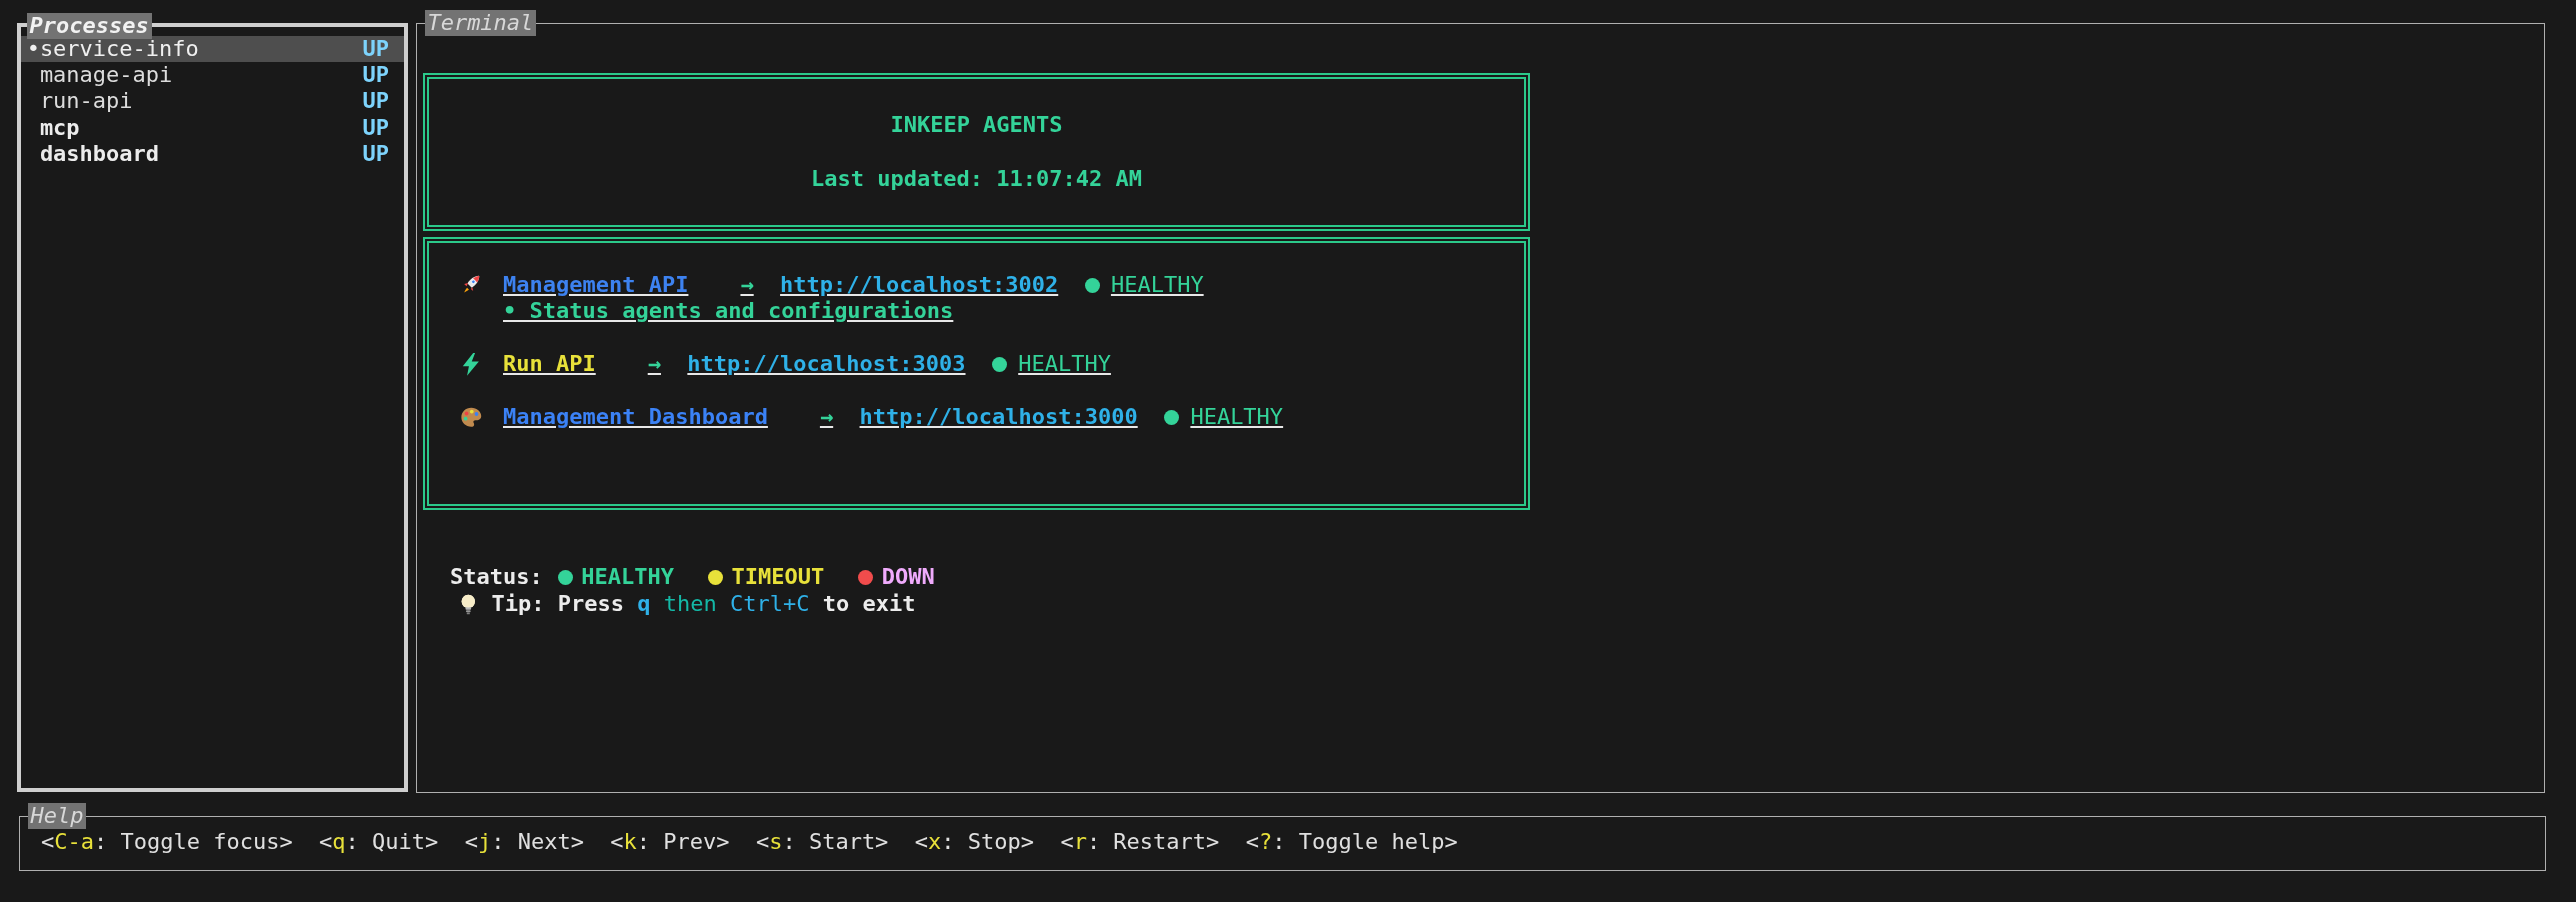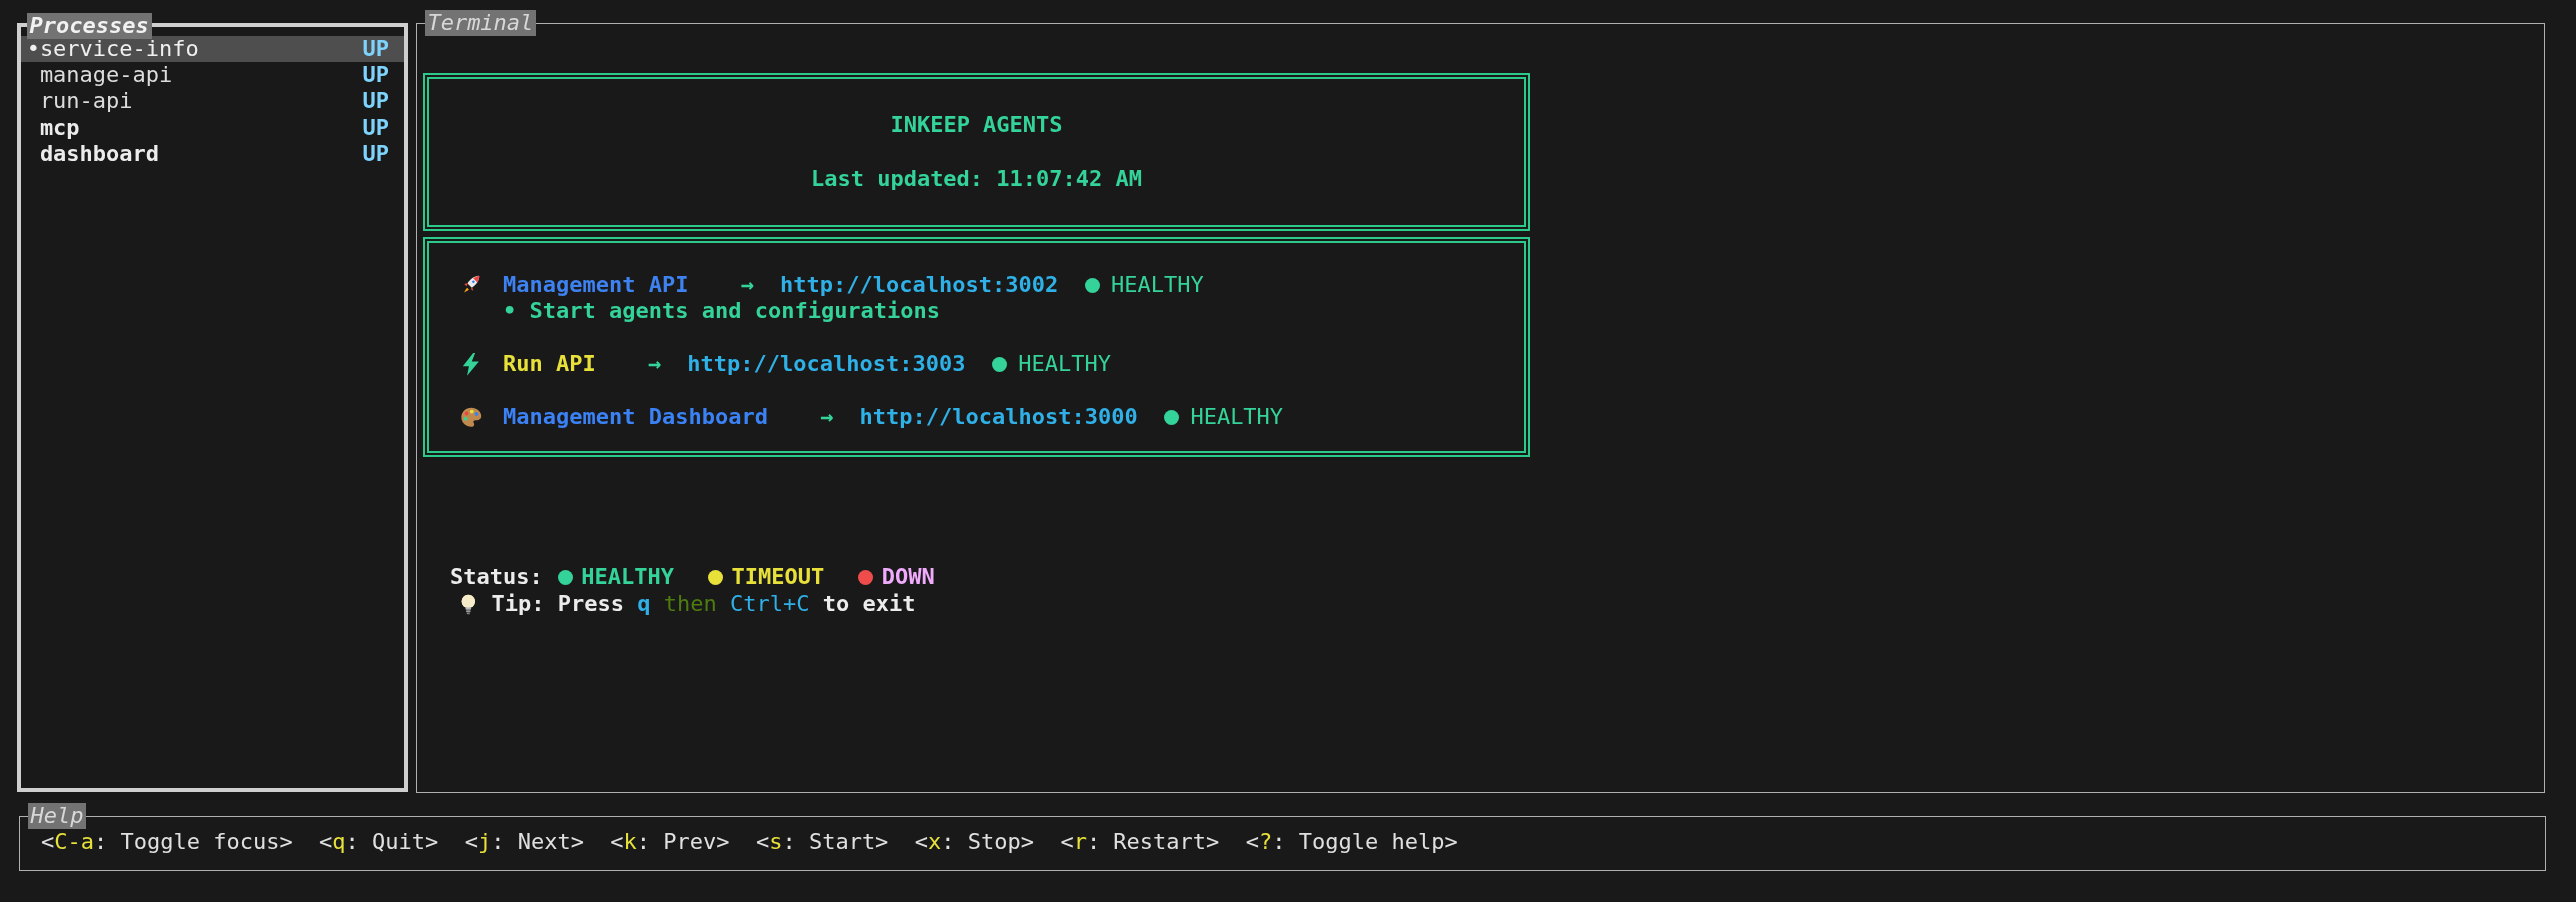--- a/index.html
+++ b/index.html
@@ -65,21 +65,21 @@
     box-sizing: border-box;
   }
   #banner-box {
     top: 49px; height: 158px;
     display: flex; flex-direction: column;
     align-items: center; justify-content: center;
     gap: 28px;
   }
   #banner-box .banner-line { color: #34d399; font-weight: bold; white-space: pre; }
 
-  #services-box { top: 213px; height: 220px; padding-top: 29px; }
+  #services-box { top: 213px; height: 273px; padding-top: 29px; text-decoration: underline; }
   .svc-block { margin-bottom: 26.4px; }
   .svc-block:last-child { margin-bottom: 0; }
   .svc-line {
     position: relative;
     height: 26.4px;
     padding-left: 74px;
     display: flex; align-items: center;
     white-space: pre;
   }
   .svc-icon { position: absolute; left: 30px; top: 0.9px; width: 24.6px; height: 24.6px; }
@@ -124,21 +124,21 @@
 
   #tip-line {
     position: absolute;
     left: 33px; top: 567px; height: 26.4px;
     display: flex; align-items: center;
     white-space: pre;
   }
   #tip-line .tip-icon { margin-left: 5.7px; width: 24.6px; height: 24.6px; }
   #tip-line .tip-text { margin-left: 11.3px; }
   .tip-bold { font-weight: bold; color: #ececec; }
-  .tip-dim { color: #4d7c0f; margin-top: 20px; }
+  .tip-dim { color: #14b8a6; margin-top: 20px; }
   .tip-key { font-weight: bold; color: #2fb1e8; }
   .tip-combo { color: #2fb1e8; }
 
   
   #help-panel {
     left: 19px; top: 816px;
     width: 2527px; height: 55px;
     border: 1.9px solid #b0b0b0;
   }
   #help-panel > .panel-title { left: 7.6px; }
@@ -207,21 +207,21 @@
               <path d="M9.5 10.5 L5.5 11.5 L8 14 Z" fill="#ef4444"></path>
               <path d="M14 15 L15 19 L12.5 16.8 Z" fill="#ef4444"></path>
               <path d="M8.5 15.5 C7 17 6 19.5 5.5 20.5 C6.5 20 9 19 10.5 17.5 Z" fill="#f59e0b"></path>
             </svg>
             <span class="svc-name c-blue">Management API</span>
             <span class="svc-arrow">→</span>
             <span class="svc-url">http://localhost:3002</span>
             <span class="dot"></span>
             <span class="svc-status">HEALTHY</span>
           </div>
-          <div class="svc-desc">• Start agents and configurations</div>
+          <div class="svc-desc">• Status agents and configurations</div>
         </div>
 
         <div class="svc-block">
           <div class="svc-line">
             <svg class="svc-icon" viewBox="0 0 26 26">
               <polygon points="15,1 4,15 10.5,15 8.5,25 21,10 13.5,10 17,1" fill="#34d399"></polygon>
             </svg>
             <span class="svc-name c-yellow">Run API</span>
             <span class="svc-arrow">→</span>
             <span class="svc-url">http://localhost:3003</span>

